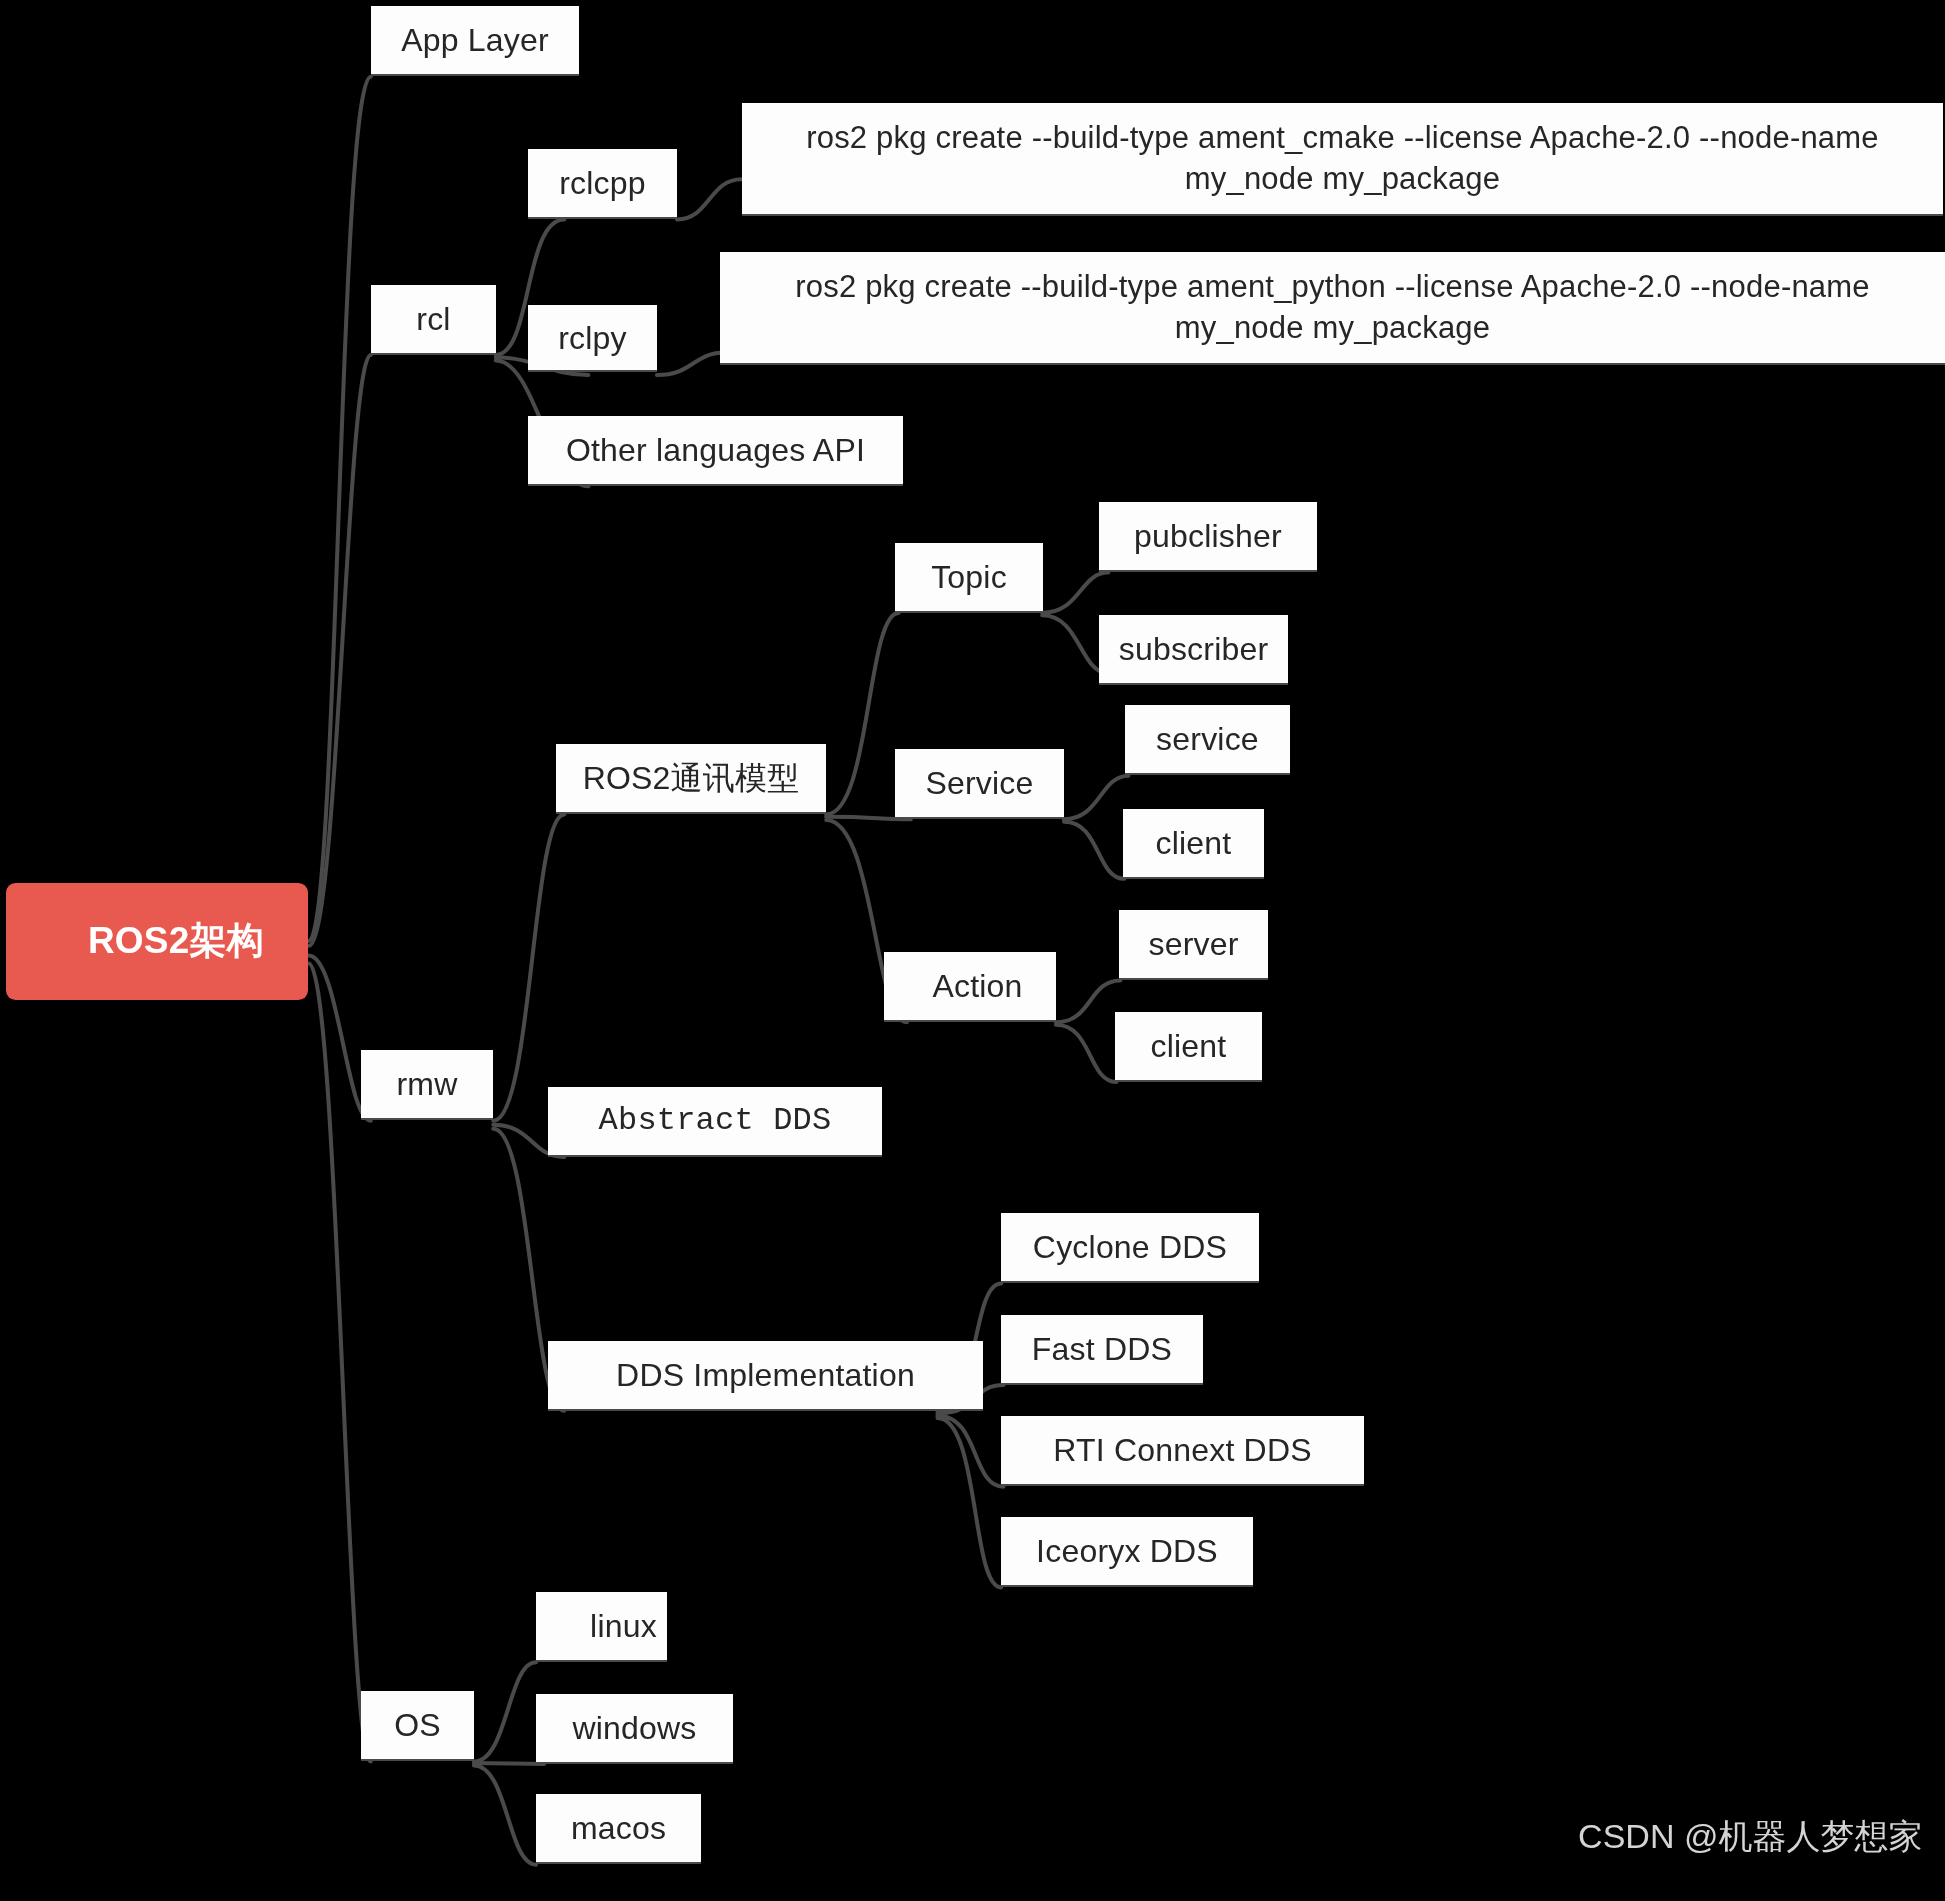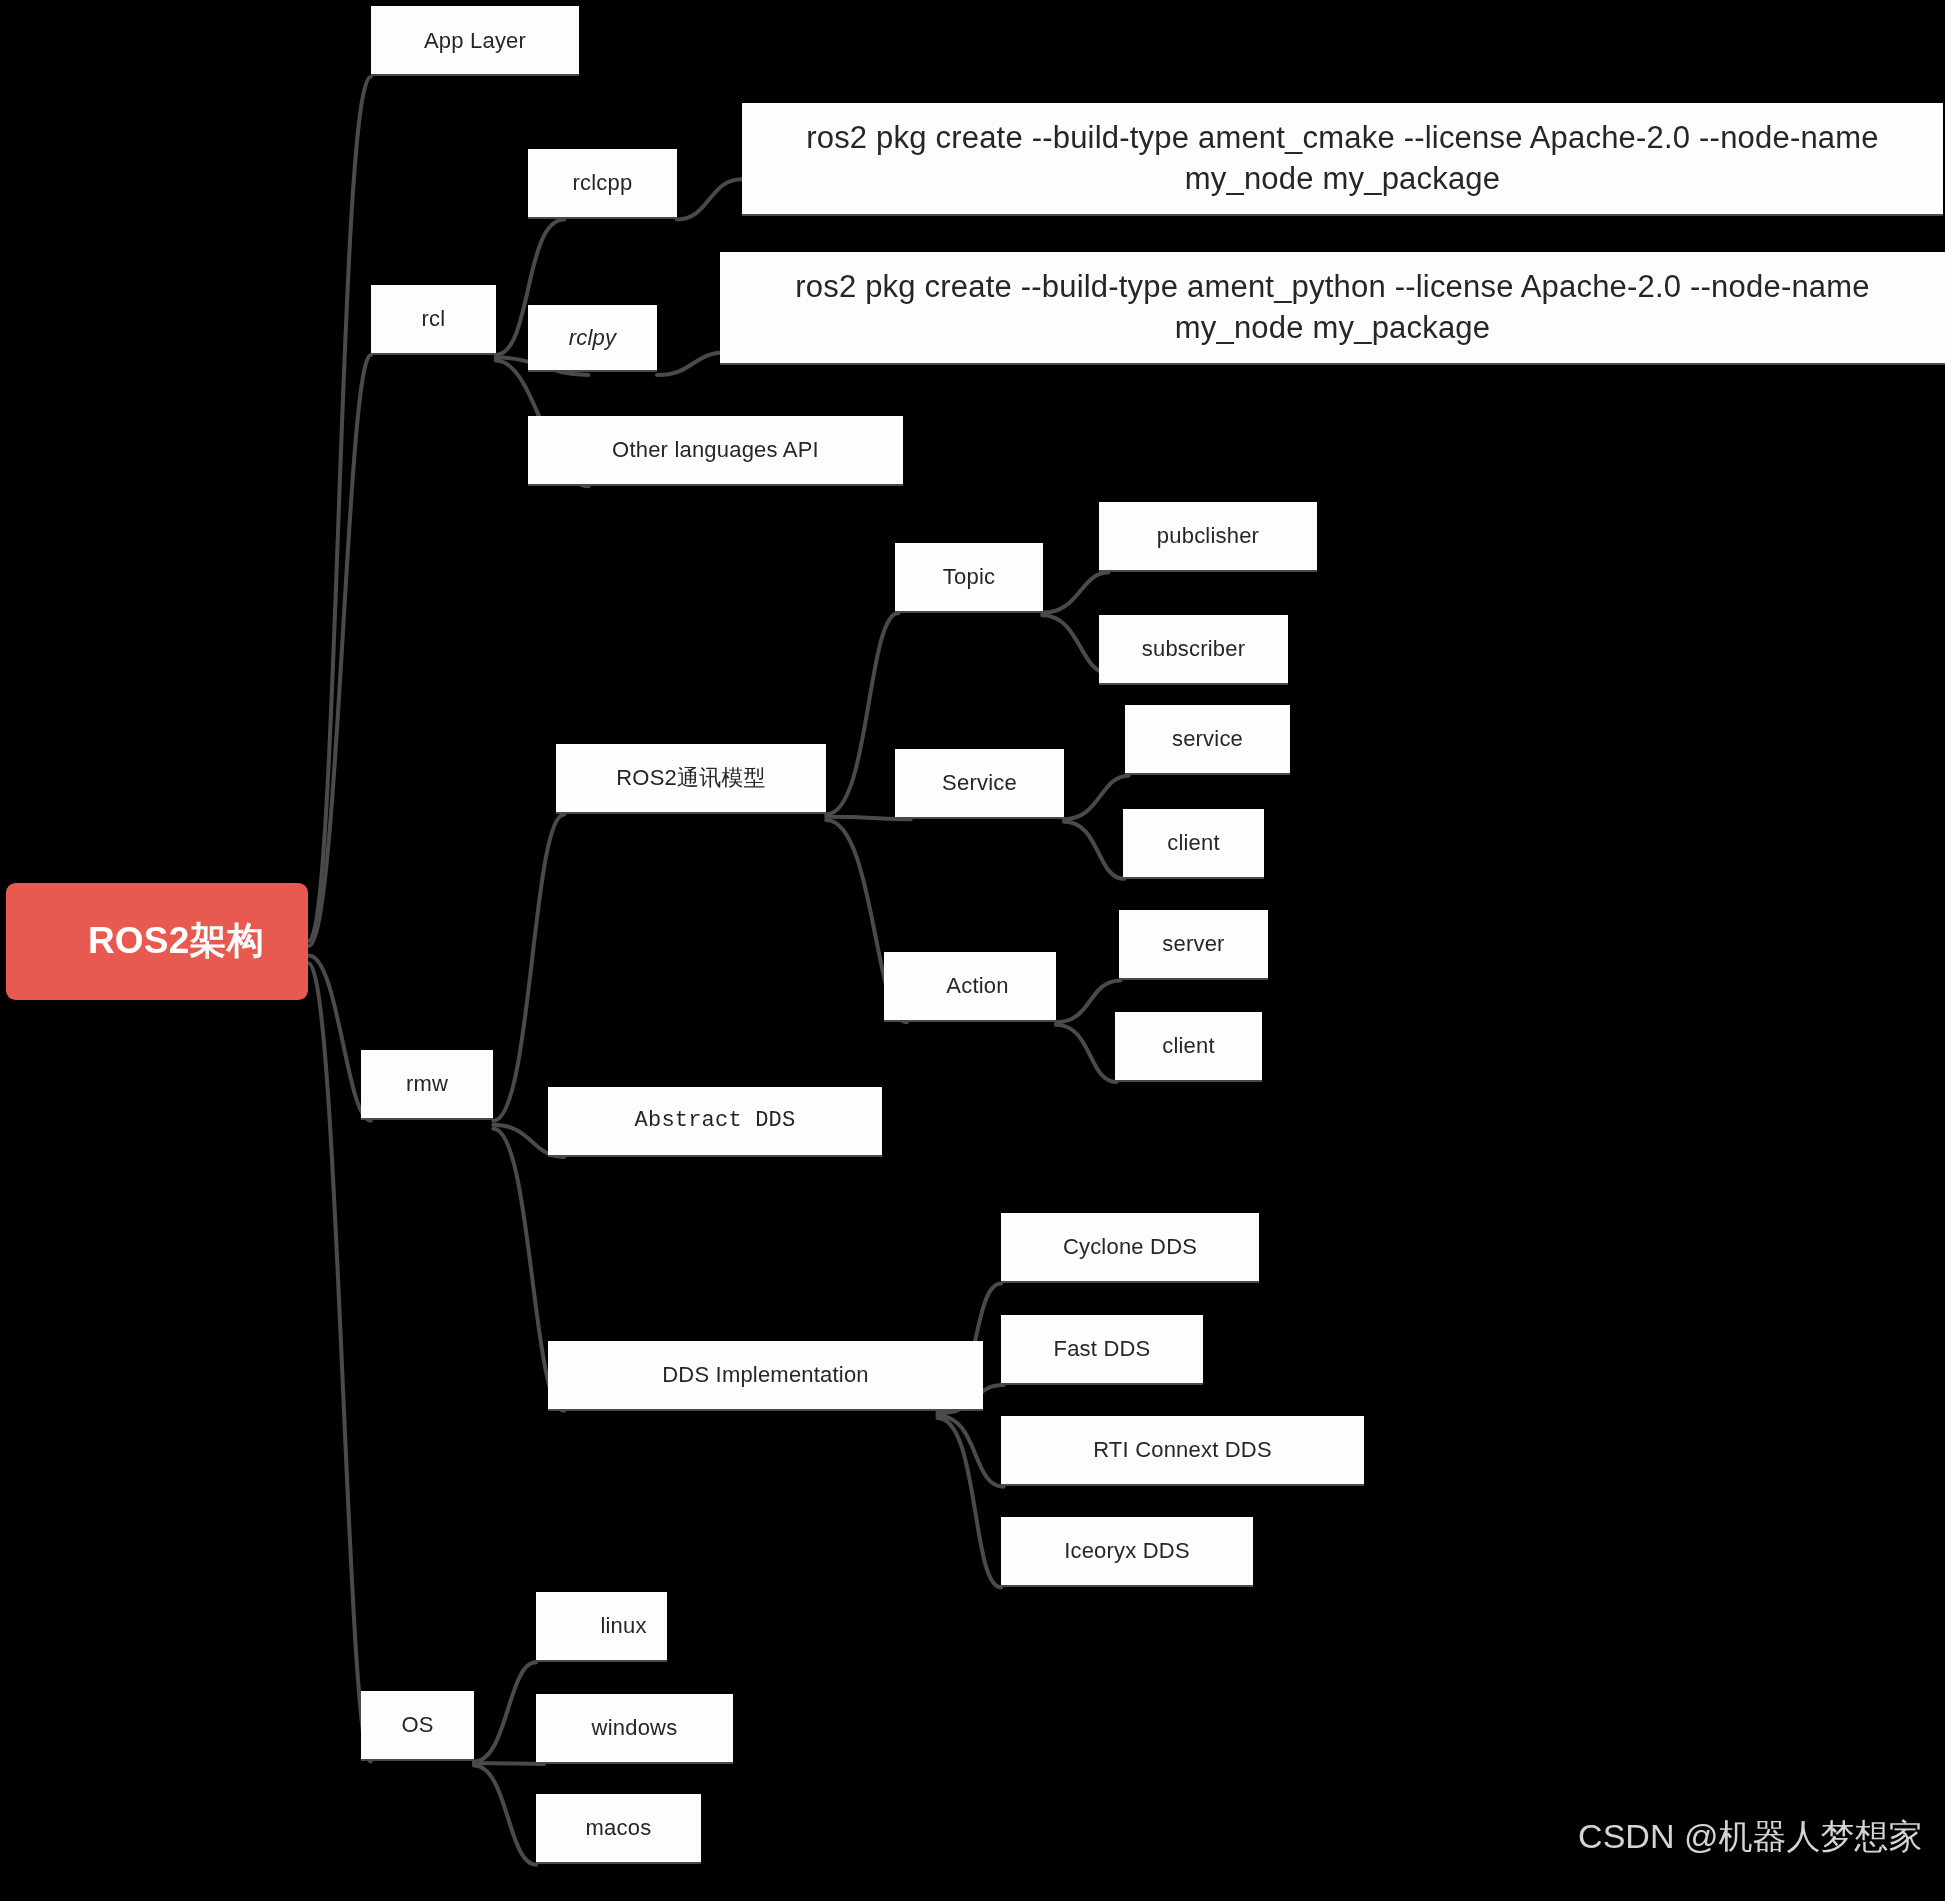--- a/index.html
+++ b/index.html
@@ -24,21 +24,21 @@
     pointer-events: none;
   }
   .node {
     position: absolute;
     box-sizing: border-box;
     background: #FDFDFD;
     color: #262626;
     display: flex;
     align-items: center;
     justify-content: center;
-    font-size: 22px;
+    font-size: 32px;
     line-height: 1.25;
     white-space: nowrap;
     letter-spacing: 0.2px;
     border-bottom: 2.4px solid #4A4A4A;
   }
   .node.root {
     background: #E8594F;
     color: #FFFFFF;
     font-weight: bold;
     font-size: 37px;
@@ -140,21 +140,21 @@
   </div>
 
   <div class="node" style="left:528px; top:149px; width:149px; height:70px;">
     <span>rclcpp</span>
   </div>
 
   <div class="node cmd" style="left:742px; top:103px; width:1201px; height:113px;">
     <span>ros2 pkg create --build-type ament_cmake --license Apache-2.0 --node-name my_node my_package</span>
   </div>
 
-  <div class="node" style="left:528px; top:305px; width:129px; height:67px;font-style:italic;">
+  <div class="node" style="left:528px; top:305px; width:129px; height:67px;">
     <span>rclpy</span>
   </div>
 
   <div class="node cmd" style="left:720px; top:252px; width:1225px; height:113px;">
     <span>ros2 pkg create --build-type ament_python --license Apache-2.0 --node-name my_node my_package</span>
   </div>
 
   <div class="node" style="left:528px; top:416px; width:375px; height:70px;">
     <span>Other languages API</span>
   </div>

